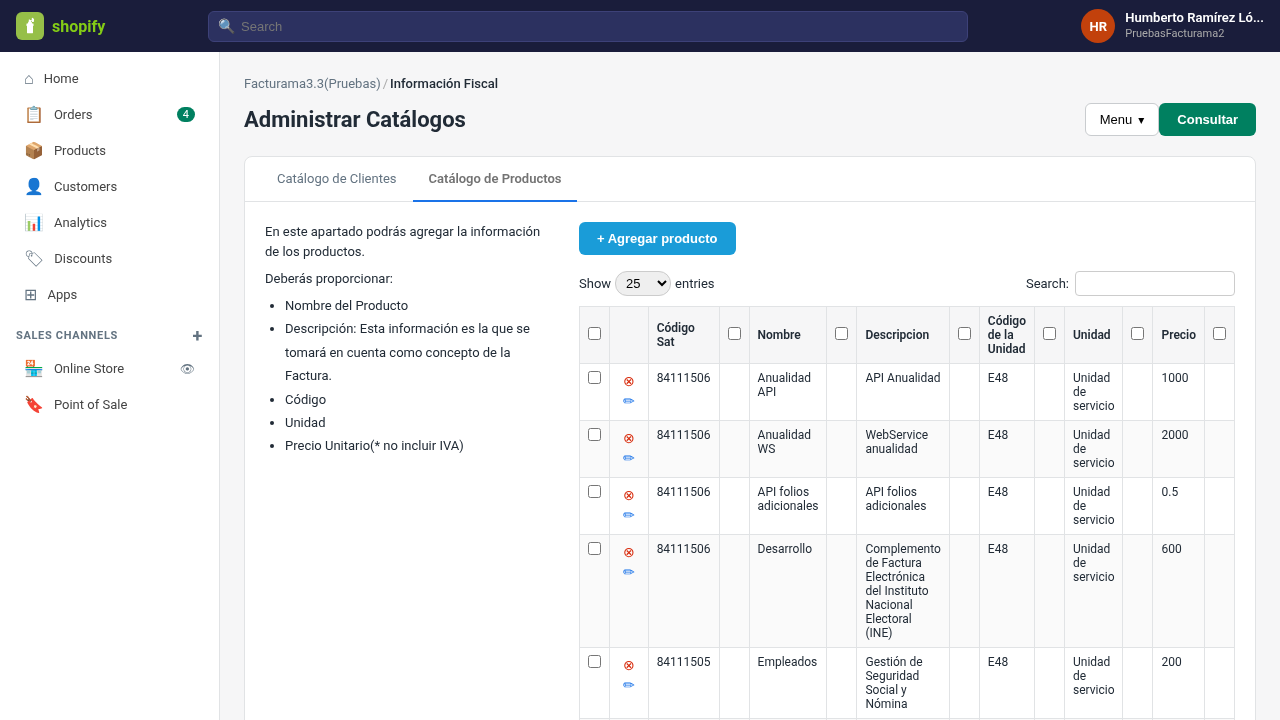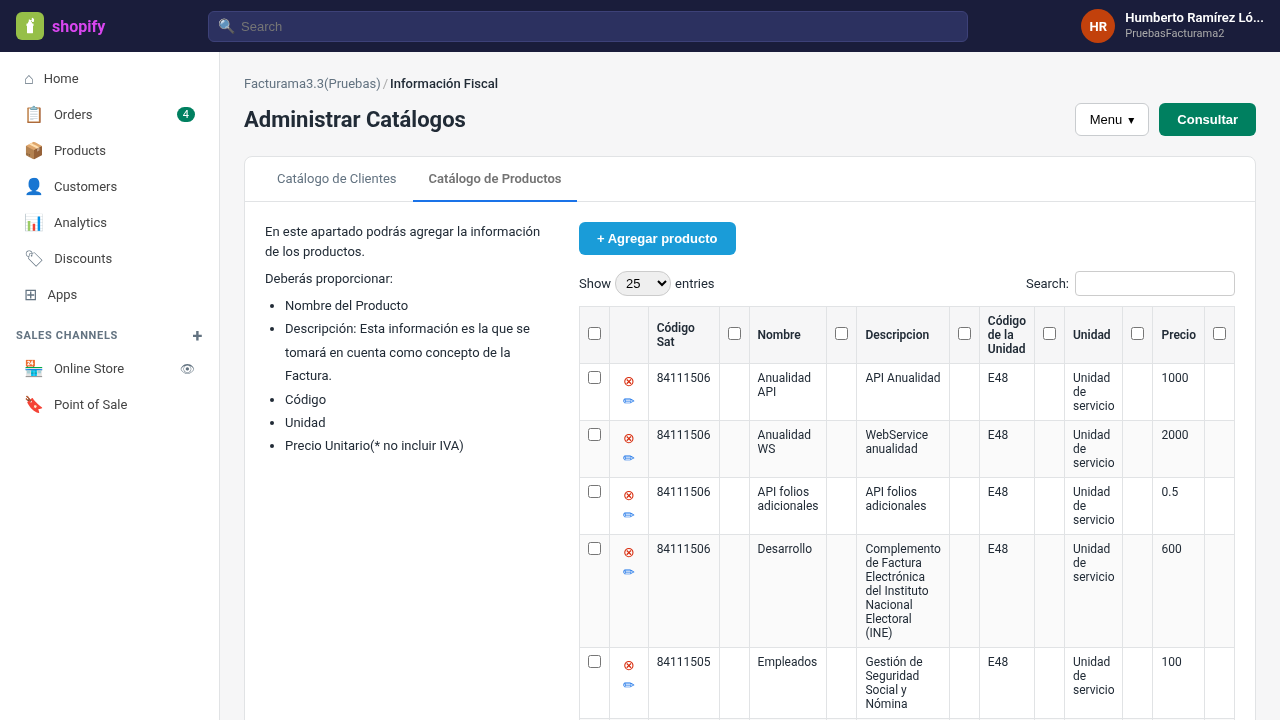--- a/index.html
+++ b/index.html
@@ -12,21 +12,21 @@
       display: flex;
       align-items: center;
       padding: 0 16px;
       gap: 12px;
       position: fixed;
       top: 0; left: 0; right: 0;
       z-index: 100;
     }
     .topnav-logo {
       display: flex; align-items: center; gap: 8px;
-      color: #d946ef; font-weight: 700; font-size: 16px;
+      color: #84cc16; font-weight: 700; font-size: 16px;
       min-width: 180px;
     }
     .shopify-bag {
       width: 28px; height: 28px;
       background: #96bf48;
       border-radius: 6px;
       display: flex; align-items: center; justify-content: center;
       color: white; font-size: 16px;
     }
     .topnav-search {
@@ -118,21 +118,21 @@
     }
     .breadcrumb .sep { color: #aaa; }
     .breadcrumb .current { color: #212b36; font-weight: 500; }
 
     
     .page-header {
       display: flex; align-items: center; justify-content: space-between;
       margin-bottom: 20px;
     }
     .page-title { font-size: 22px; font-weight: 700; color: #212b36; }
-    .header-actions { display: flex; gap: 10px; }
+    .header-actions { display: flex; }
     .btn-menu {
       background: #fff;
       border: 1px solid #c9cccf;
       border-radius: 6px;
       padding: 8px 14px;
       font-size: 13px;
       cursor: pointer;
       display: flex; align-items: center; gap: 6px;
     }
     .btn-consult {
@@ -515,21 +515,21 @@
     <td>84111505</td>
     <td class="td-check"></td>
     <td>Empleados</td>
     <td class="td-check"></td>
     <td>Gestión de Seguridad Social y Nómina</td>
     <td class="td-check"></td>
     <td>E48</td>
     <td class="td-check"></td>
     <td>Unidad de servicio</td>
     <td class="td-check"></td>
-    <td>100</td>
+    <td>200</td>
     <td class="td-check"></td>
   </tr>
                 <tr>
     <td class="td-check">
       
     </td>
     <td class="td-actions">
       
       
     </td>

